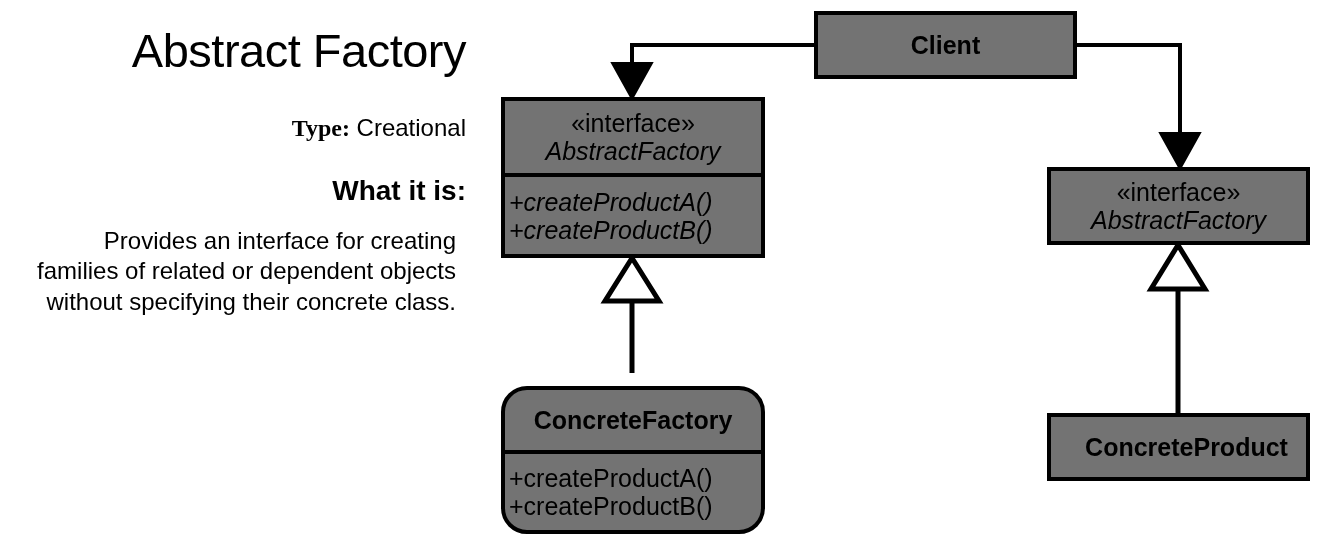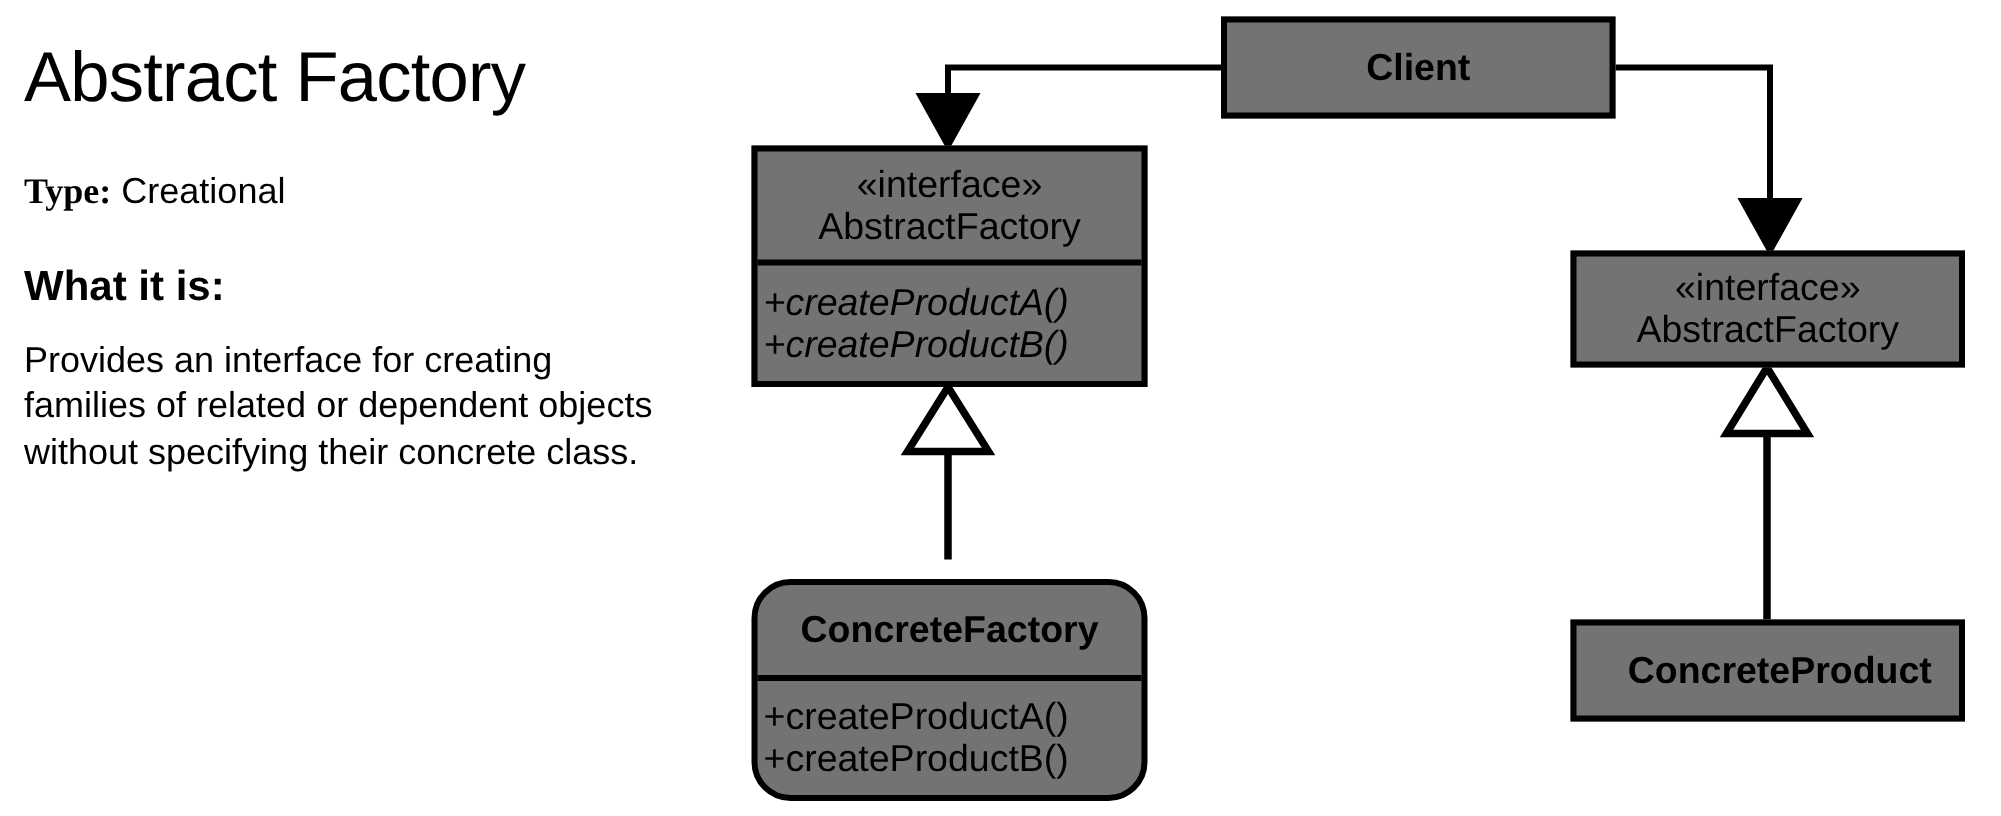--- a/index.html
+++ b/index.html
@@ -15,20 +15,21 @@
     overflow: hidden;
     font-family: "Liberation Sans", sans-serif;
     color: #000000;
   }
 
   #canvas {
     position: absolute;
     inset: 0;
     width: 1224px;
     height: 544px;
+    text-align: right;
   }
 
   
   .text-panel {
     position: absolute;
     left: 16px;
     top: 26px;
     width: 450px;
   }
   .pattern-title {
@@ -87,21 +88,21 @@
   .compartment.left-align {
     align-items: flex-start;
     padding-left: 4px;
   }
   .cls-line {
     font-size: 25px;
     line-height: 1.12;
     white-space: nowrap;
   }
   .cls-line.stereotype { font-weight: 400; }
-  .cls-line.name-plain { font-weight: 400; }
+  .cls-line.name-plain { font-weight: 400; font-style: italic; }
   .cls-line.name-bold  { font-weight: bold; }
   .cls-line.op-italic  { font-style: italic; font-weight: 400; }
   .cls-line.op-plain   { font-style: normal; font-weight: 400; }
 
   
   #connectors {
     position: absolute;
     left: 0;
     top: 0;
     width: 1334px;

